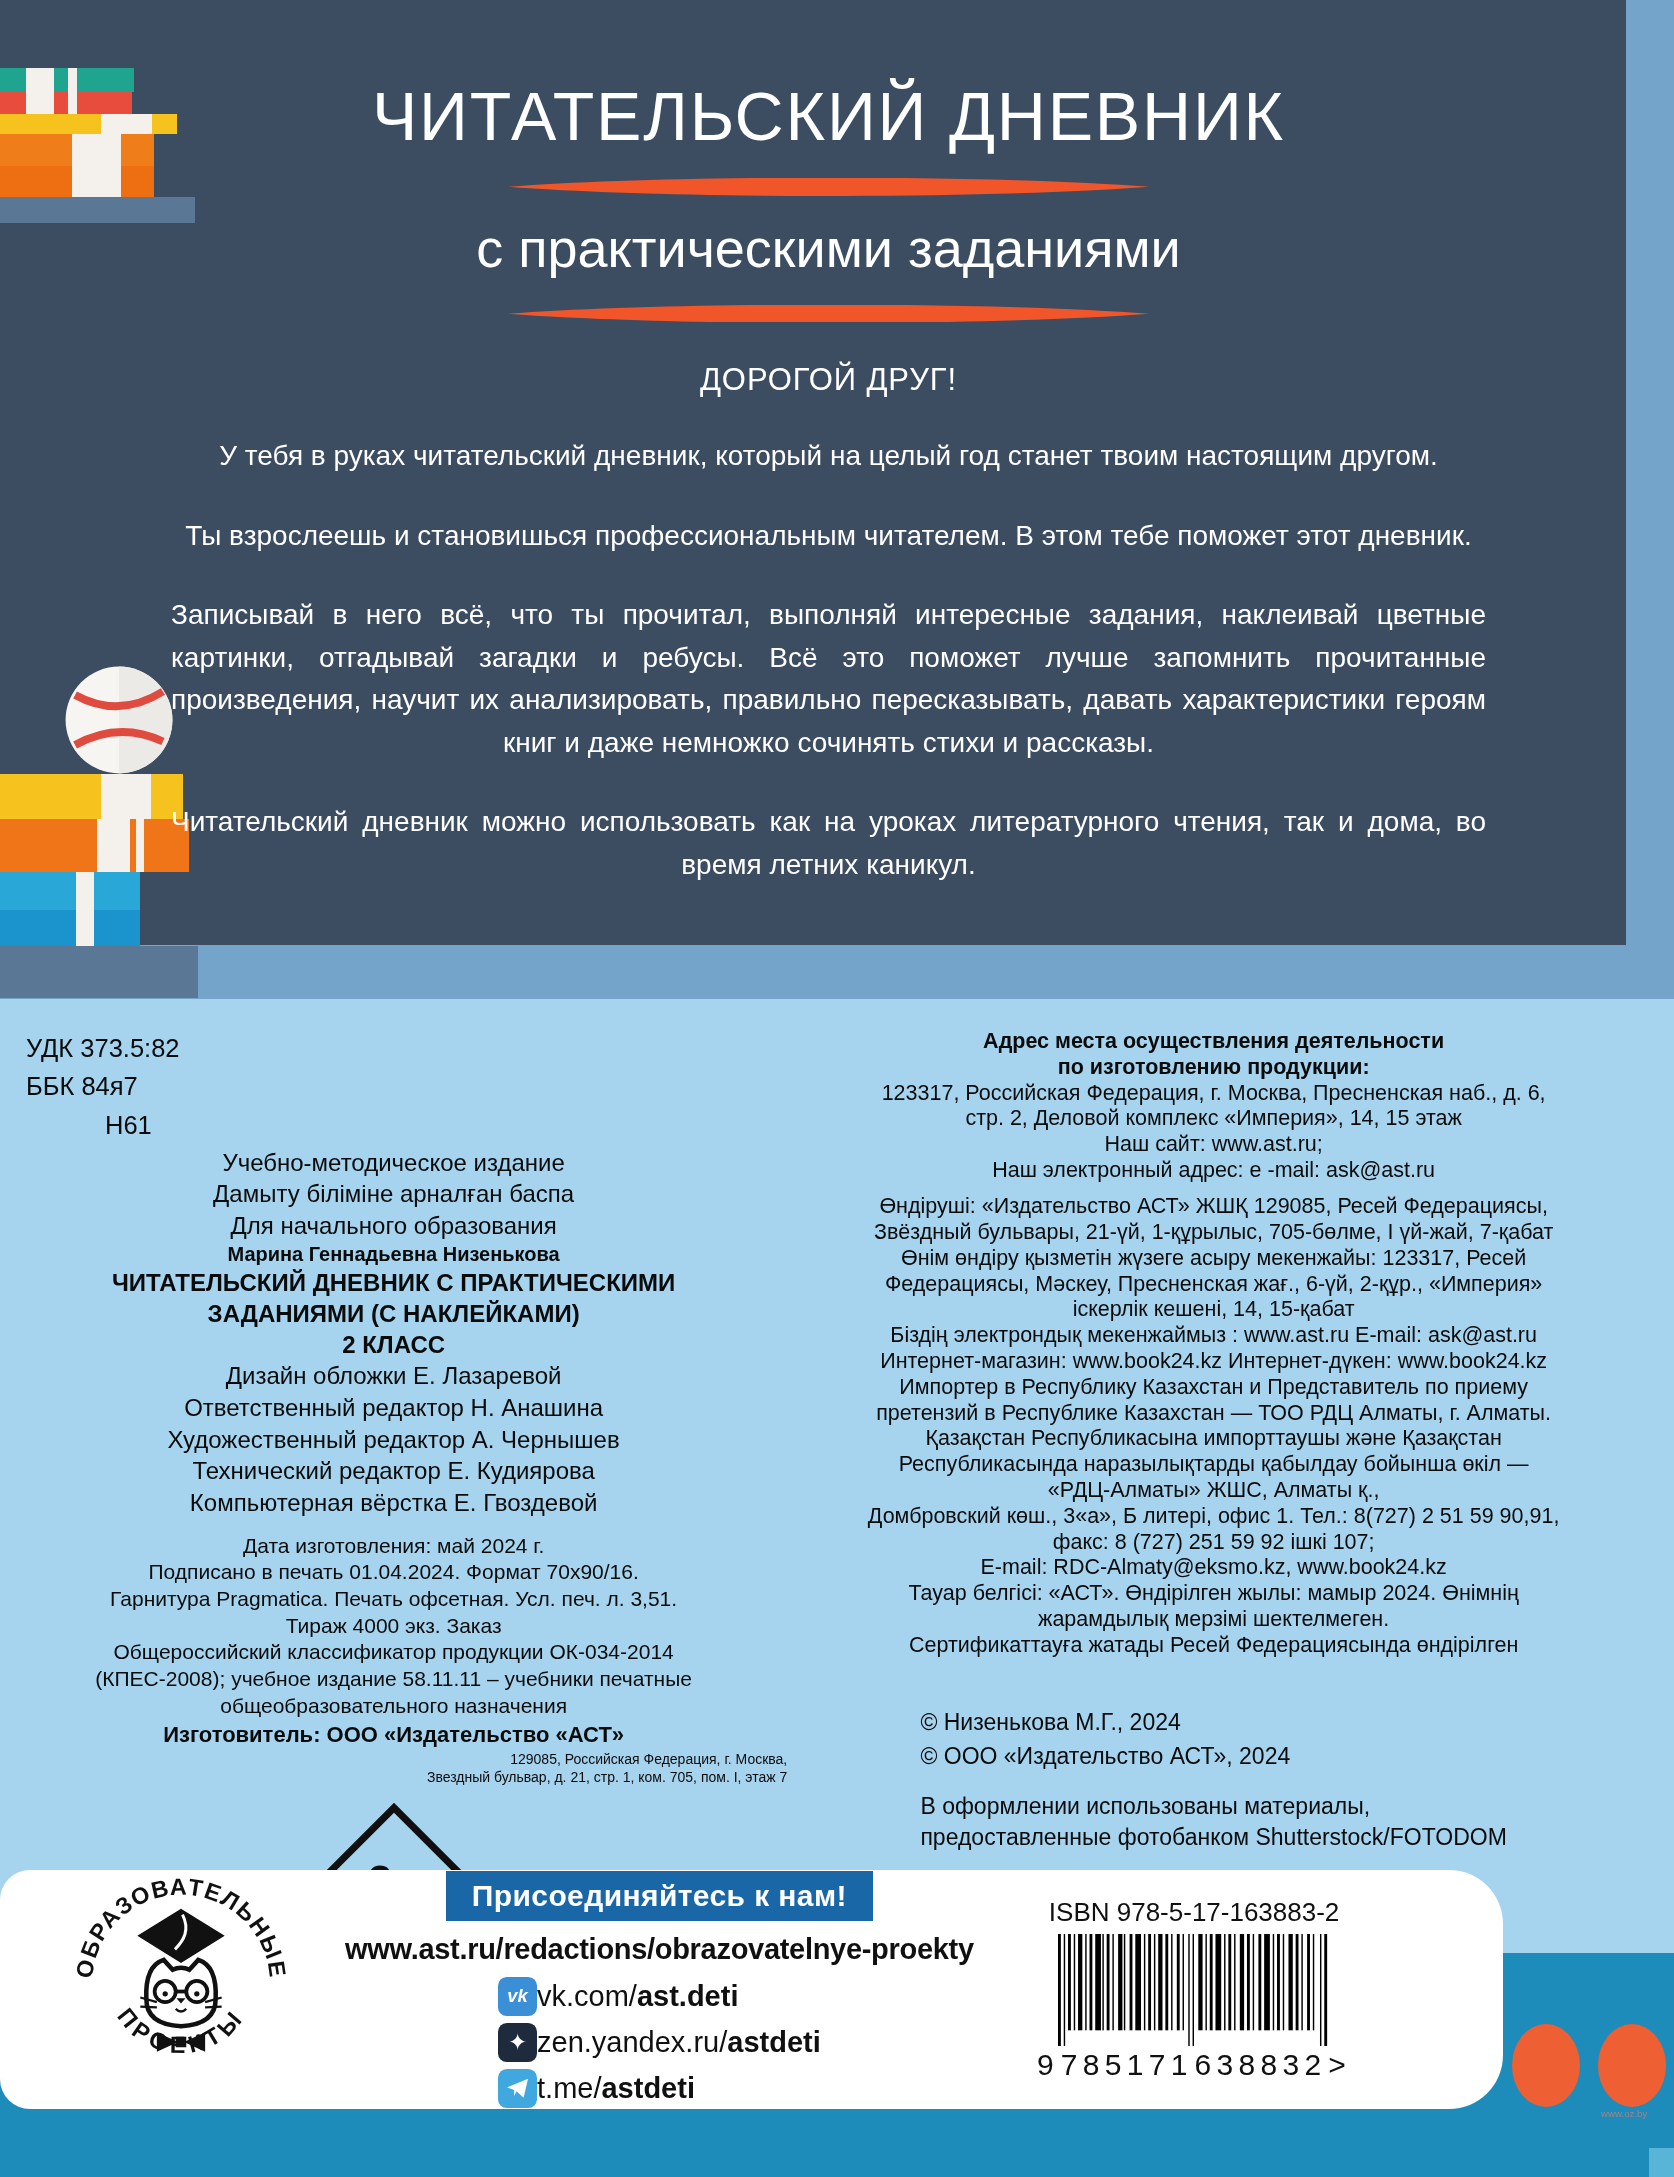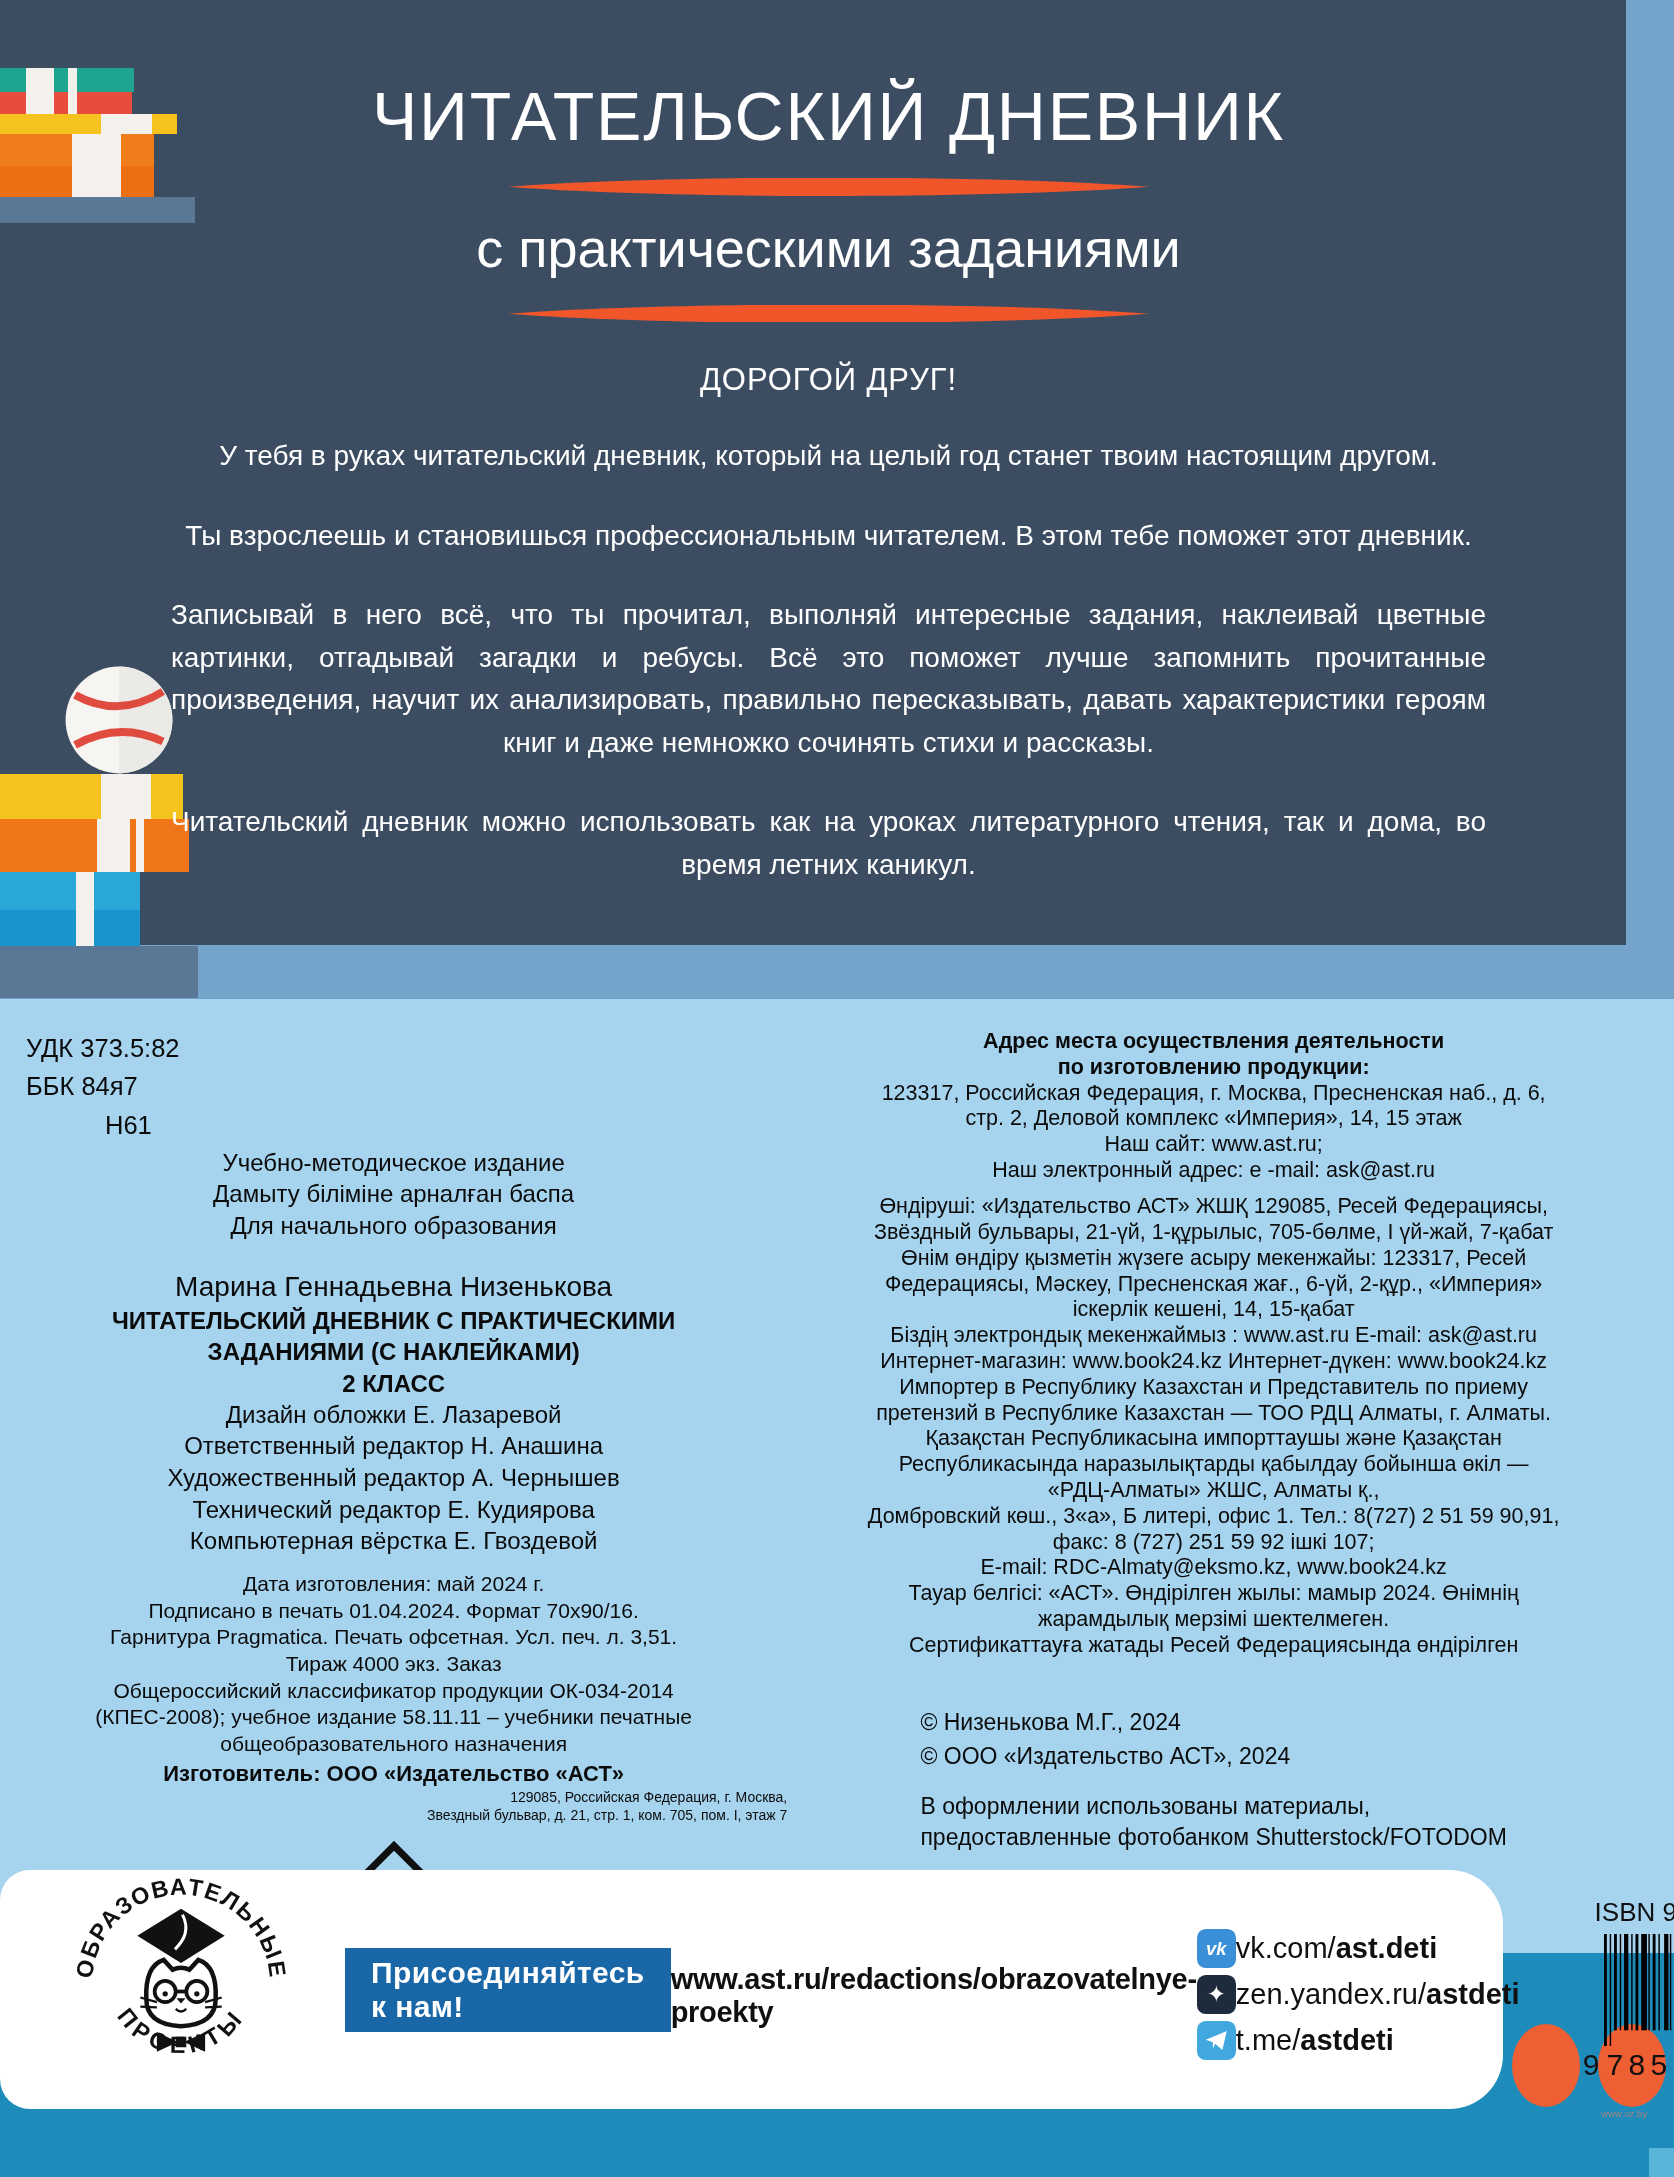--- a/index.html
+++ b/index.html
@@ -21,21 +21,21 @@
   .book{position:absolute;}
   .stripe{position:absolute;top:0;bottom:0;background:#f4f1ec;}
   .shelf{position:absolute;background:#5A7795;}
 
   
   .imprint{position:absolute;left:0;top:1029px;width:1675px;display:flex;color:#0b0b0b;}
   .col-left{width:47%;text-align:center;font-size:23px;line-height:1.2;}
   .codes{text-align:left;margin-left:26px;font-size:25.5px;line-height:1.5;}
   .codes div:nth-child(3){padding-left:79px;}
   .edition{margin-top:3.5px;font-size:24px;line-height:1.3;}
-  .author-line{margin-top:28px;font-weight:normal;font-size:28px;line-height:1.3;}
+  .author-line{margin-top:0;font-weight:bold;font-size:20px;line-height:1.3;}
   .booktitle{font-weight:bold;font-size:24px;line-height:1.3;}
   .staff{font-size:24px;line-height:1.32;}
   .production{margin-top:14px;font-size:21px;line-height:1.27;}
   .manu-title{font-weight:bold;font-size:22px;line-height:1.3;margin-top:1.8px;}
   .manu{font-size:14px;line-height:1.3;text-align:right;}
   .age-box{width:98px;height:98px;border:7px solid #101010;transform:rotate(45deg);
            margin:40px auto 0;display:flex;align-items:center;justify-content:center;}
   .age-box span{transform:rotate(-45deg);font-size:49px;font-weight:bold;color:#101010;}
 
   .col-right{width:53%;box-sizing:border-box;padding-right:35px;text-align:center;
@@ -51,21 +51,21 @@
   .dot{position:absolute;width:68px;height:83px;border-radius:50%;background:#EE5F33;top:2024px;}
   .dot.d1{left:1512px;} .dot.d2{left:1598px;}
   .corner-sq{position:absolute;left:1649px;top:2148px;width:26px;height:30px;background:#59B5D7;}
   .watermark{position:absolute;left:1601px;top:2108px;font-size:9.7px;color:#c77f74;opacity:.8;}
 
   
   .footer-band{position:absolute;left:0;top:1870px;width:1503px;height:239px;background:#ffffff;
                border-radius:30px 54px 54px 30px;display:flex;align-items:center;
                box-sizing:border-box;padding-left:68px;gap:51px;z-index:3;}
   .logo{flex:0 0 auto;}
-  .mid{display:flex;flex-direction:row;align-items:center;justify-content:space-between;}
+  .mid{display:flex;flex-direction:column;align-items:center;justify-content:space-between;}
   .join-banner{background:#1A67A8;color:#ffffff;font-weight:bold;font-size:30px;
                padding:8px 26px;letter-spacing:0.4px;}
   .join-url{margin-top:12.3px;font-weight:bold;font-size:29px;color:#101010;letter-spacing:-0.3px;}
   .socials{margin-top:10.5px;display:flex;flex-direction:column;gap:7px;align-self:center;}
   .social-row{display:flex;align-items:center;font-size:29px;color:#101010;}
   .social-row b{font-weight:bold;}
   .badge{width:39px;height:39px;border-radius:8.8px;display:flex;align-items:center;
          justify-content:center;color:#fff;flex:0 0 auto;}
   .badge.vk{background:#3B8FD6;font-weight:bold;font-size:18.4px;font-style:italic;}
   .badge.zen{background:#1D2B3D;font-size:23px;}

